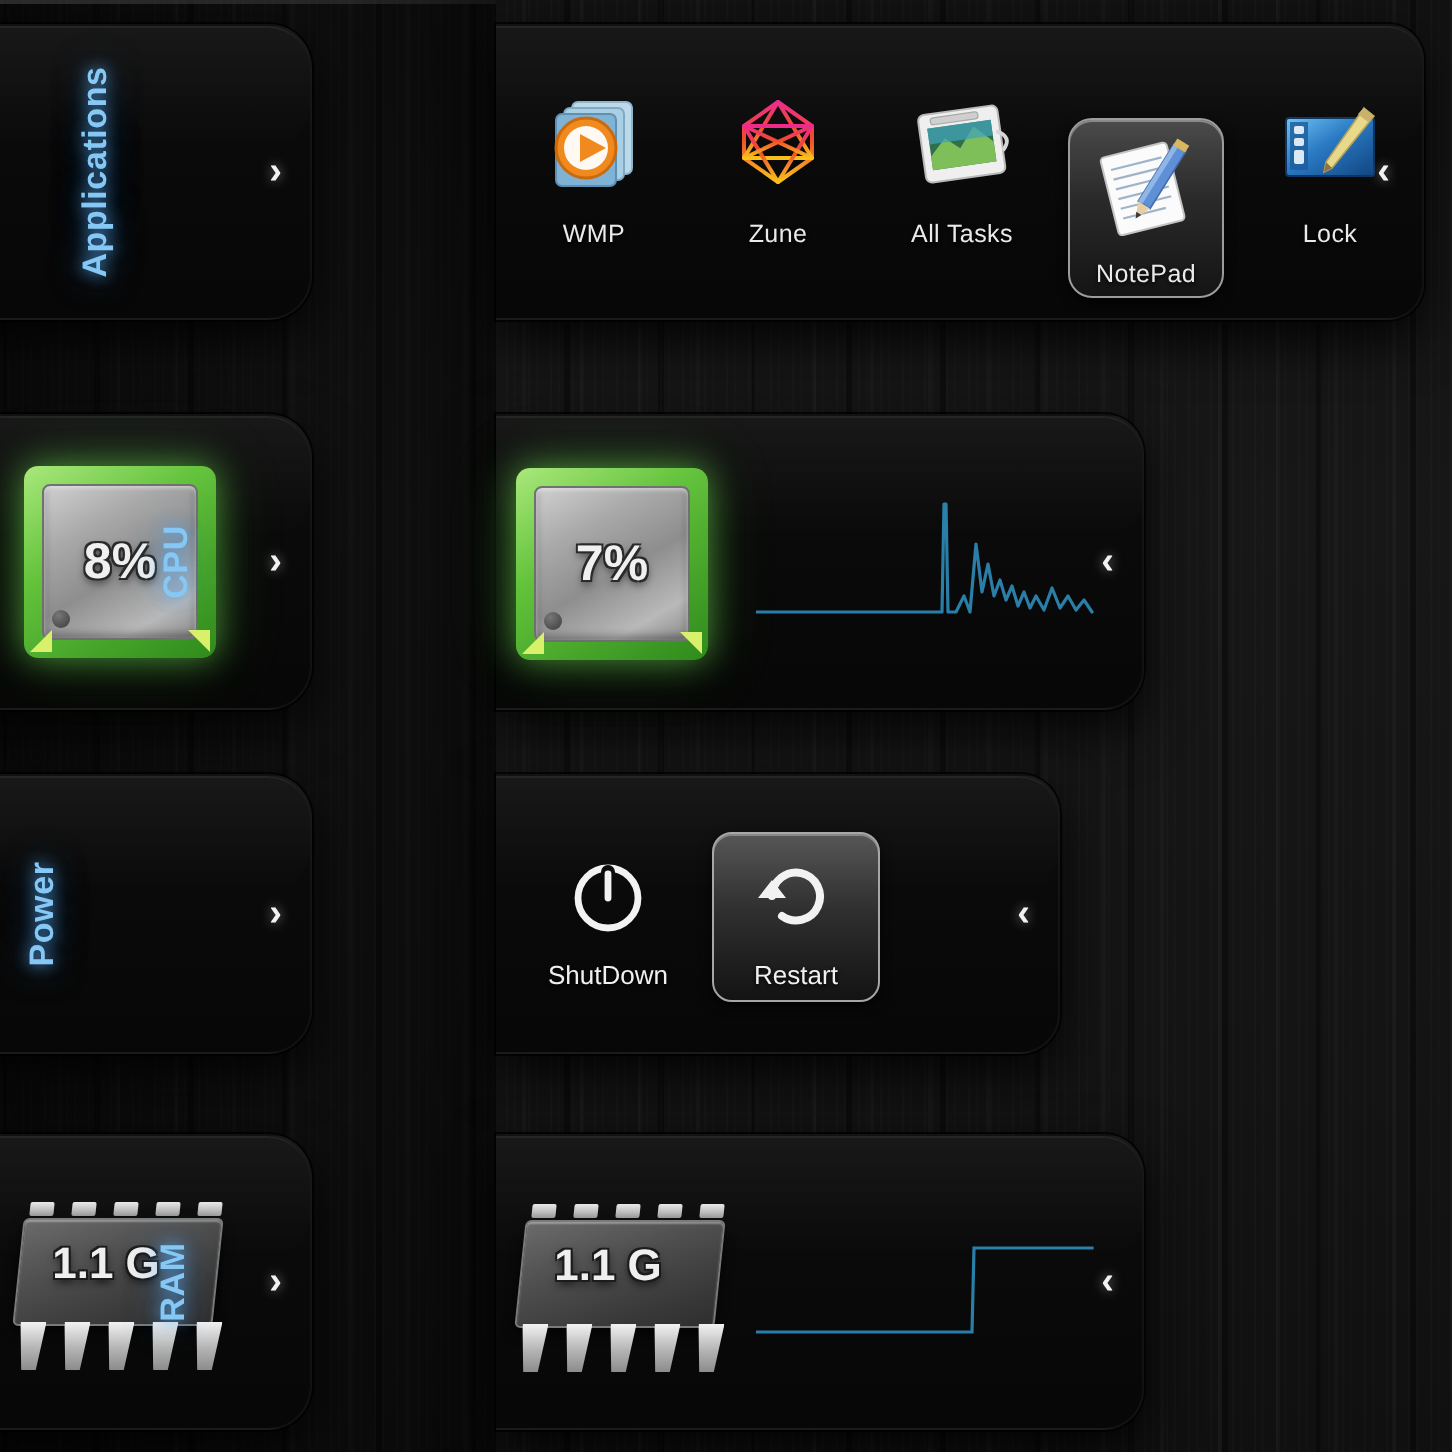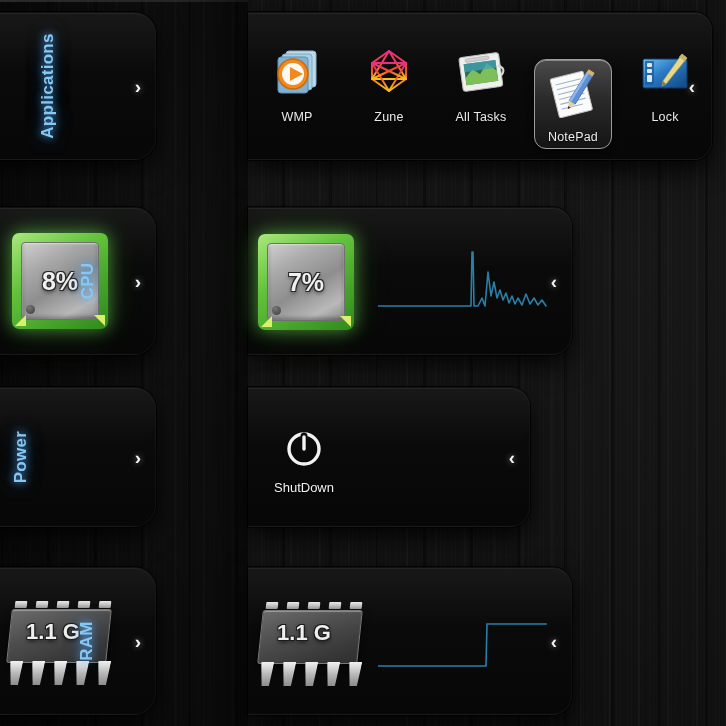--- a/index.html
+++ b/index.html
@@ -424,20 +424,29 @@
       <div class="pw-ico">
         <svg viewBox="0 0 46 46" width="46" height="46">
           <circle cx="23" cy="24" r="15" fill="none" stroke="#f2f2f2" stroke-width="3.4"></circle>
           <line x1="23" y1="11" x2="23" y2="25" stroke="#0a0a0a" stroke-width="7" stroke-linecap="round"></line>
           <line x1="23" y1="12" x2="23" y2="24" stroke="#f2f2f2" stroke-width="3.4" stroke-linecap="round"></line>
         </svg>
       </div>
       <div class="pw-label">ShutDown</div>
     </div>
 
+    <div class="pw-item selected">
+      <div class="pw-ico">
+        <svg viewBox="0 0 46 46" width="46" height="46">
+          <path d="M11 23 a12 12 0 1 1 5 10" fill="none" stroke="#f2f2f2" stroke-width="4" stroke-linecap="round"></path>
+          <polygon points="11,15 18,24 4,24" fill="#f2f2f2"></polygon>
+        </svg>
+      </div>
+      <div class="pw-label">Restart</div>
+    </div>
 
 
   </div>
   <div class="chev left" id="pw-chev">‹</div>
 </div>
 
 <div class="panel expanded" id="ram-panel">
   <div class="ram-chip" style="position:absolute;left:8px;top:28px;">
     <div class="ram-topleg">
         <i></i>

